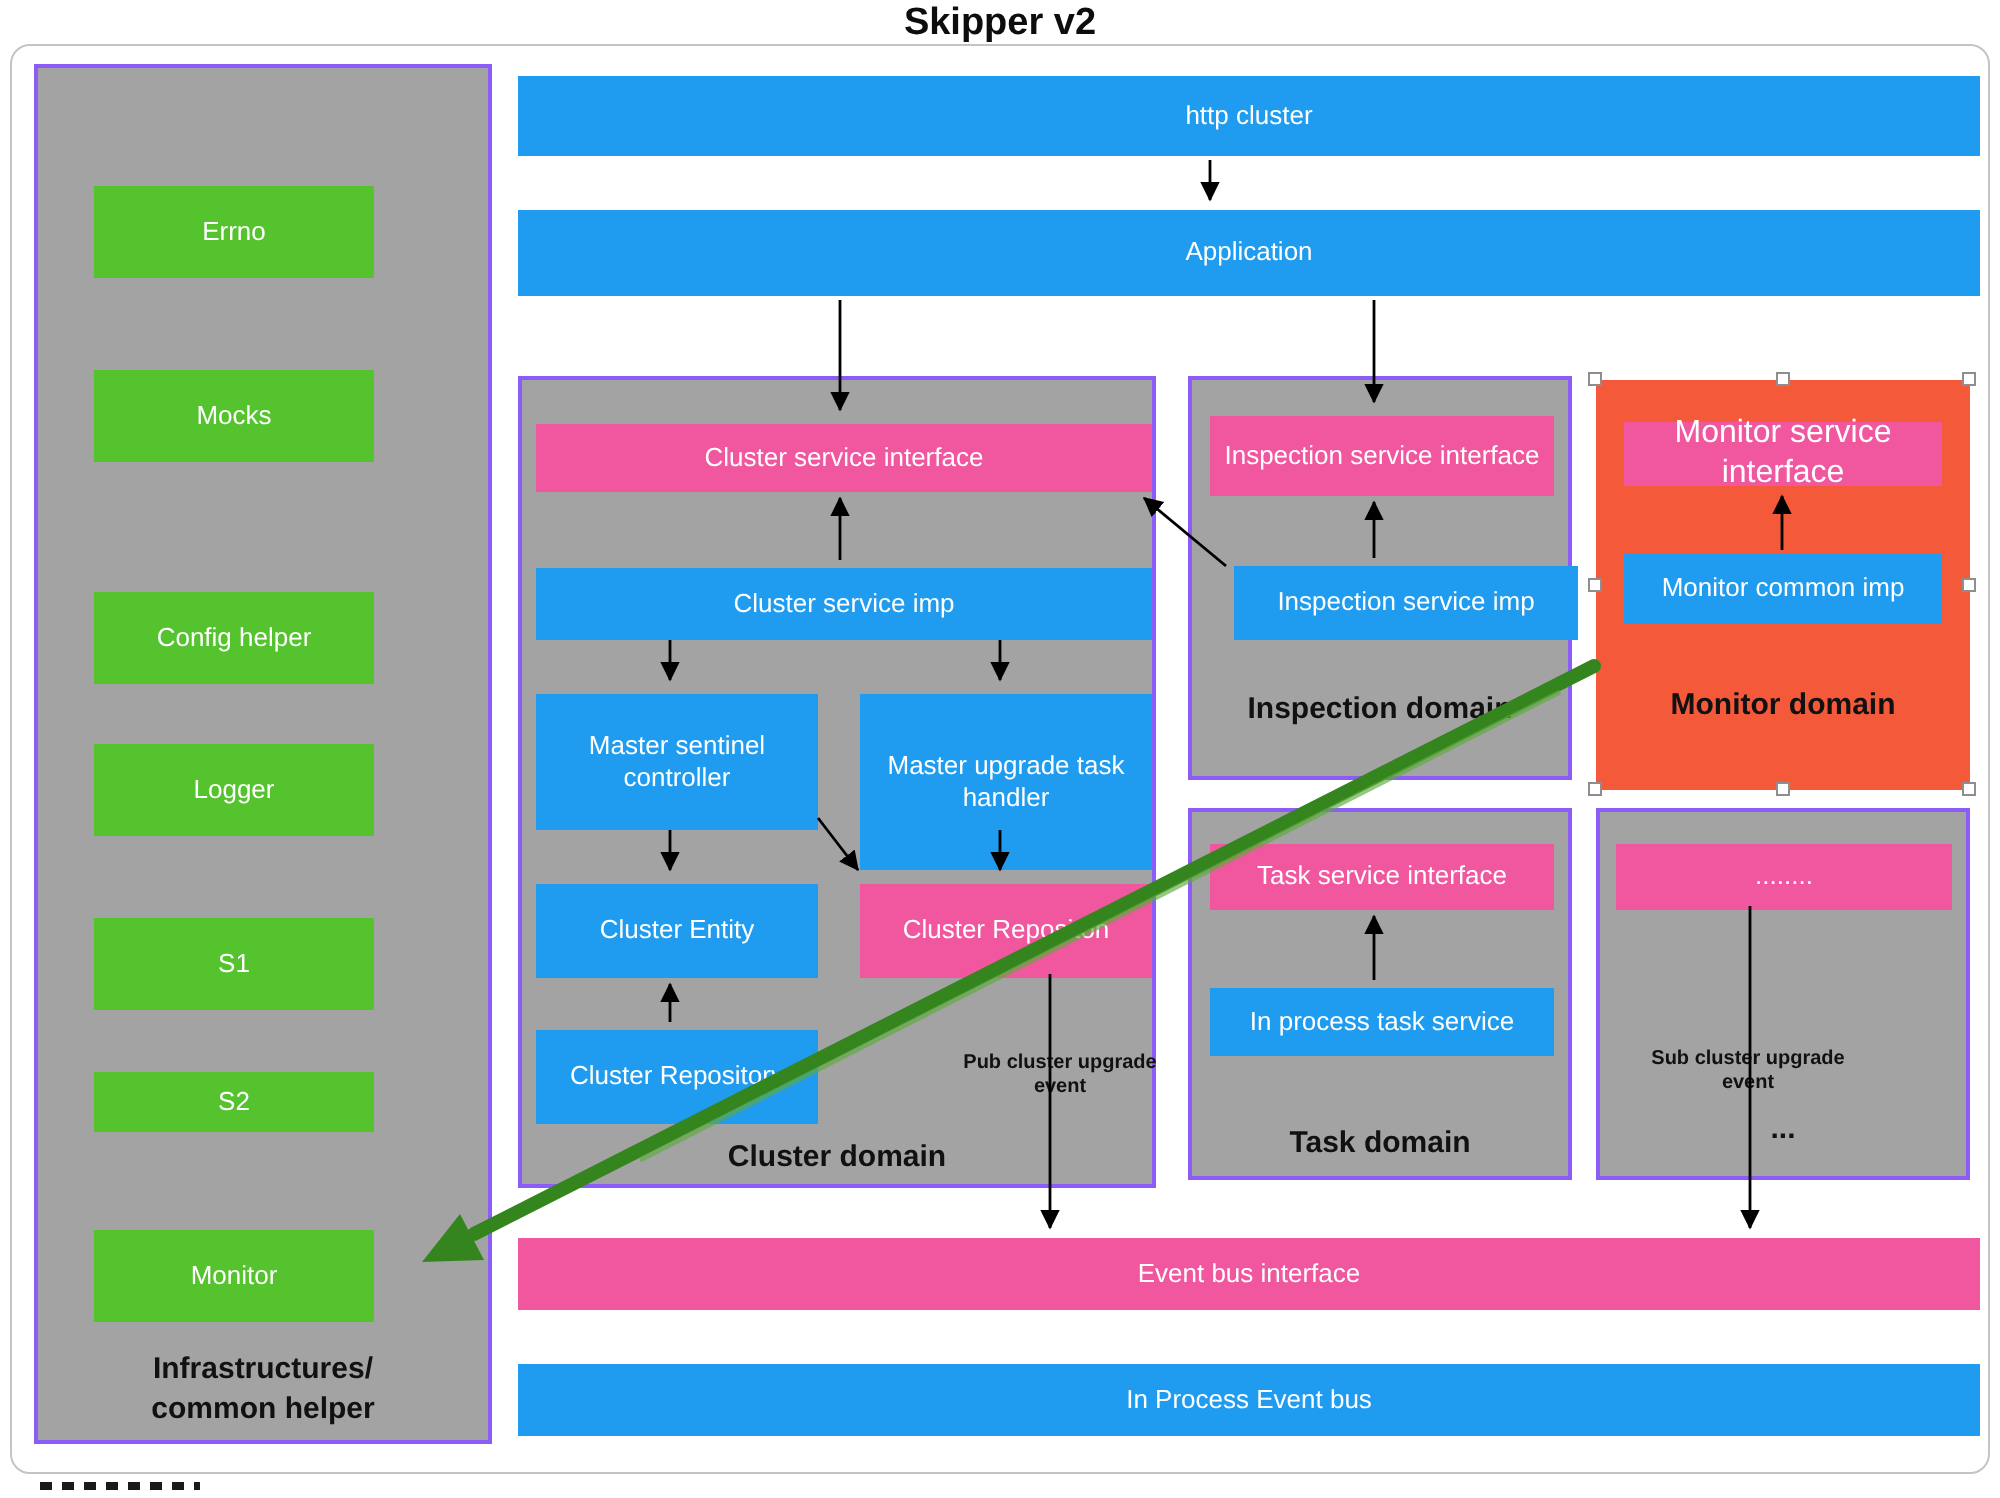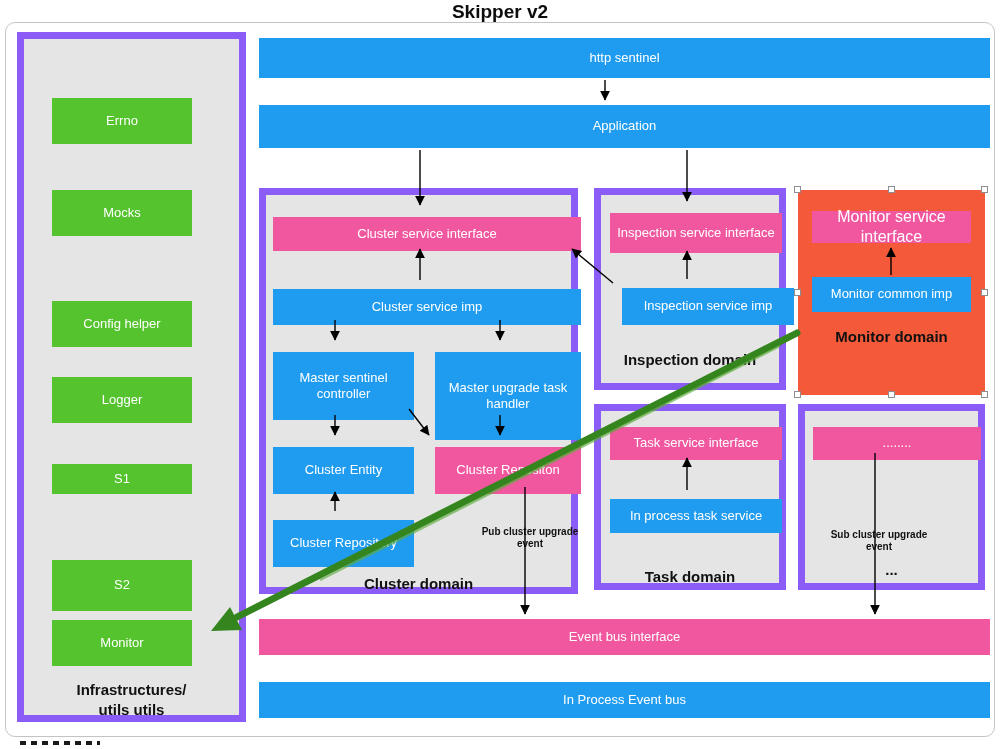--- a/index.html
+++ b/index.html
@@ -1,21 +1,21 @@
 <!DOCTYPE html>
 <html style="--green: #55c32e; --blue: #1f9cf0; --pink: #f0579f; --orange: #f4593a; --arrow-green: #35851f;"><head>
 <meta charset="utf-8">
 <style>
   *{box-sizing:border-box;margin:0;padding:0}
   html,body{background:#ffffff}
   body{font-family:"Liberation Sans",sans-serif;width:1000px}
   .canvas{position:relative;width:1000px;height:749px;background:#fff;overflow:hidden}
   .frame{position:absolute;left:5px;top:22px;width:990px;height:715px;border:1.5px solid #c4c4c4;border-radius:10px}
   .title{position:absolute;left:0;top:1px;width:100%;text-align:center;font-size:19px;font-weight:bold;color:#0d0d0d}
-  .panel{position:absolute;background:#e5e5e5;border:7px solid #8b5cf6}
+  .panel{position:absolute;background:#a3a3a3;border:2px solid #8b5cf6}
   .noborder{border:none}
   .box{position:absolute;display:flex;align-items:center;justify-content:center;text-align:center;color:#fff;font-size:13px;line-height:1.25}
   .green{background:var(--green,#55c32e)}
   .blue{background:var(--blue,#1f9cf0)}
   .pink{background:var(--pink,#f0579f)}
   .orange{background:var(--orange,#f4593a)}
   .small{font-size:16px}
   .dlabel{position:absolute;left:0;width:100%;text-align:center;font-size:15px;font-weight:bold;color:#111}
   .note{position:absolute;font-size:10px;font-weight:bold;color:#111;text-align:center;line-height:1.2}
   .caption{position:absolute;left:0;width:100%;text-align:center;font-weight:bold;font-size:15px;color:#111;line-height:1.3}
@@ -39,37 +39,37 @@
     </div>
     <div class="box green" style="left:28px;top:151px;width:140px;height:46px">
       <span>Mocks</span>
     </div>
     <div class="box green" style="left:28px;top:262px;width:140px;height:46px">
       <span>Config helper</span>
     </div>
     <div class="box green" style="left:28px;top:338px;width:140px;height:46px">
       <span>Logger</span>
     </div>
-    <div class="box green" style="left:28px;top:425px;width:140px;height:30px">
+    <div class="box green" style="left:28px;top:425px;width:140px;height:46px">
       <span>S1</span>
     </div>
-    <div class="box green" style="left:28px;top:521px;width:140px;height:51px">
+    <div class="box green" style="left:28px;top:502px;width:140px;height:30px">
       <span>S2</span>
     </div>
     <div class="box green" style="left:28px;top:581px;width:140px;height:46px">
       <span>Monitor</span>
     </div>
     <div class="caption" style="top:641px">
       <div>Infrastructures/</div>
-      <div>utils utils</div>
+      <div>common helper</div>
     </div>
   </div>
 
   <div class="box blue" style="left:259px;top:38px;width:731px;height:40px">
-    <span>http sentinel</span>
+    <span>http cluster</span>
   </div>
   <div class="box blue" style="left:259px;top:105px;width:731px;height:43px">
     <span>Application</span>
   </div>
 
   <div class="panel" style="left:259px;top:188px;width:319px;height:406px">
     <div class="box pink" style="left:7px;top:22px;width:308px;height:34px">
       <span>Cluster service interface</span>
     </div>
     <div class="box blue" style="left:7px;top:94px;width:308px;height:36px">
@@ -103,21 +103,21 @@
     <div class="dlabel" style="top:156px">Inspection domain</div>
   </div>
 
   <div class="panel orange noborder" style="left:798px;top:190px;width:187px;height:205px">
     <div class="box pink small" style="left:14px;top:21px;width:159px;height:32px">
       <span>Monitor service interface</span>
     </div>
     <div class="box blue" style="left:14px;top:87px;width:159px;height:35px">
       <span>Monitor common imp</span>
     </div>
-    <div class="dlabel" style="top:138px">Monitor domain</div>
+    <div class="dlabel" style="top:154px">Monitor domain</div>
     <div class="handle" style="left:-4px;top:-4px"></div>
     <div class="handle" style="left:90px;top:-4px"></div>
     <div class="handle" style="left:183px;top:-4px"></div>
     <div class="handle" style="left:-4px;top:99px"></div>
     <div class="handle" style="left:183px;top:99px"></div>
     <div class="handle" style="left:-4px;top:201px"></div>
     <div class="handle" style="left:90px;top:201px"></div>
     <div class="handle" style="left:183px;top:201px"></div>
   </div>
 

